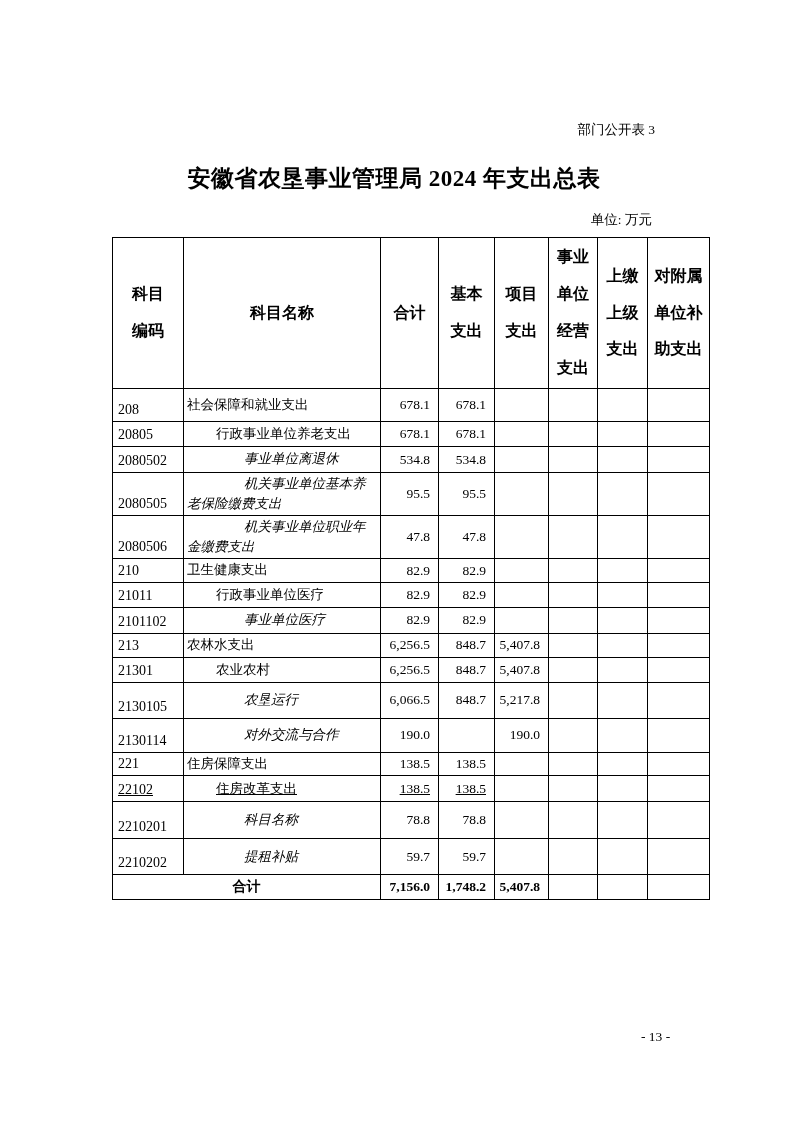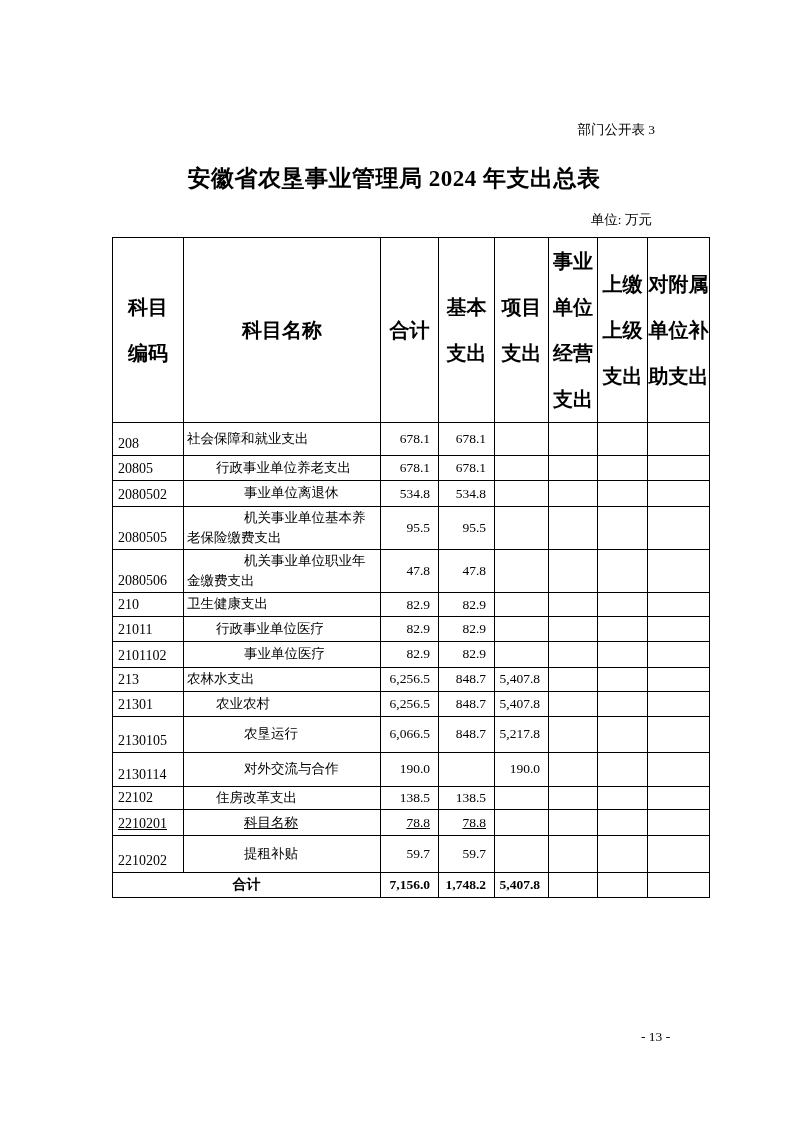--- a/index.html
+++ b/index.html
@@ -24,34 +24,34 @@
   }
   table.main {
     position: absolute; top: 237px; left: 112px;
     width: 597px; border-collapse: collapse; table-layout: fixed;
   }
   table.main th, table.main td {
     border: 1px solid #000; overflow: hidden;
     word-break: break-all;
   }
   thead th {
-    height: 150px; font-size: 20px; font-weight: bold;
+    height: 150px; font-size: 16px; font-weight: bold;
     text-align: center; vertical-align: middle;
     white-space: pre-line; line-height: 2.3; padding: 0;
   }
   td.code {
     font-size: 14px; vertical-align: bottom; text-align: left;
     padding: 0 0 3px 5px;
   }
   td.name {
     font-size: 13.5px; vertical-align: middle; text-align: left;
     padding: 1px 2px 2px 3px; line-height: 1.45;
   }
   td.name.lvl1 { text-indent: 29px; }
-  td.name.lvl2 { text-indent: 57px; }
+  td.name.lvl2 { text-indent: 57px; font-style: italic; }
   td.num {
     font-size: 13.5px; vertical-align: middle; text-align: right;
     padding: 0 8px 0 0;
   }
   tbody tr:nth-child(1)  { height: 33px; }
   tbody tr:nth-child(2)  { height: 25px; }
   tbody tr:nth-child(3)  { height: 26px; }
   tbody tr:nth-child(4)  { height: 34px; }
   tbody tr:nth-child(5)  { height: 36px; }
   tbody tr:nth-child(6)  { height: 23px; }
@@ -235,20 +235,30 @@
           <td class="code">2130114</td>
           <td class="name lvl2">对外交流与合作</td>
           <td class="num">190.0</td>
           <td class="num"></td>
           <td class="num">190.0</td>
           <td class="num"></td>
           <td class="num"></td>
           <td class="num"></td>
         </tr>
         <tr>
+          <td class="code">221</td>
+          <td class="name lvl0">住房保障支出</td>
+          <td class="num">138.5</td>
+          <td class="num">138.5</td>
+          <td class="num"></td>
+          <td class="num"></td>
+          <td class="num"></td>
+          <td class="num"></td>
+        </tr>
+        <tr>
           <td class="code">22102</td>
           <td class="name lvl1">住房改革支出</td>
           <td class="num">138.5</td>
           <td class="num">138.5</td>
           <td class="num"></td>
           <td class="num"></td>
           <td class="num"></td>
           <td class="num"></td>
         </tr>
         <tr>

